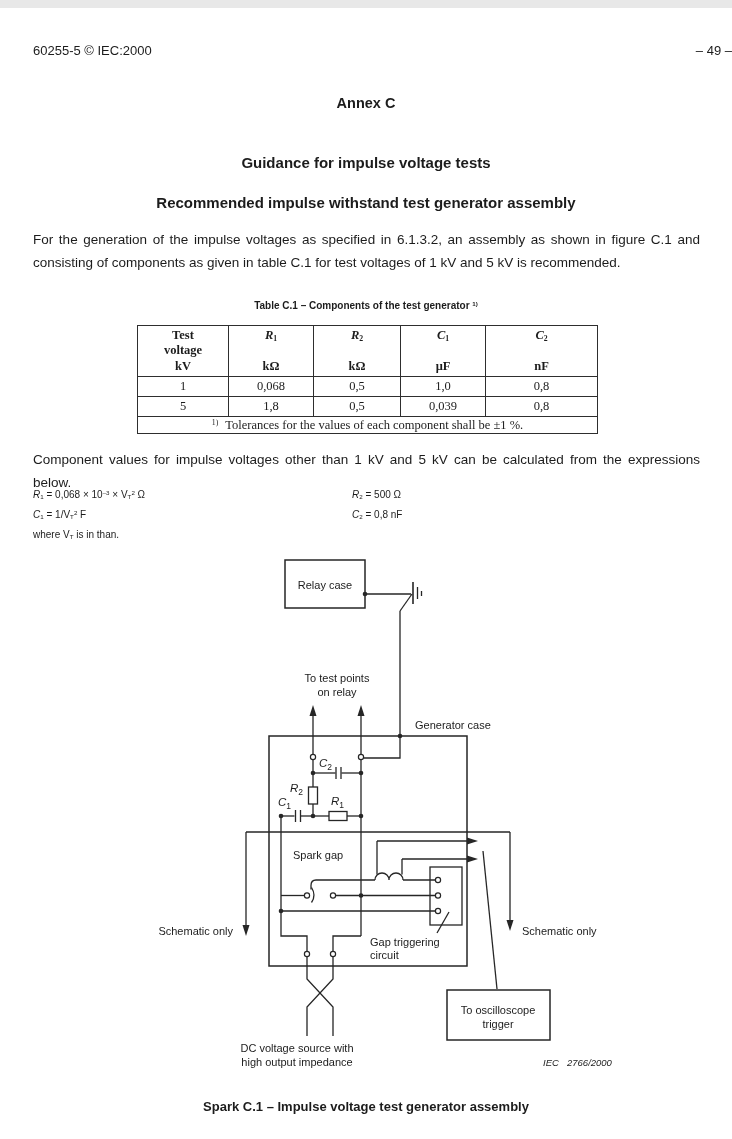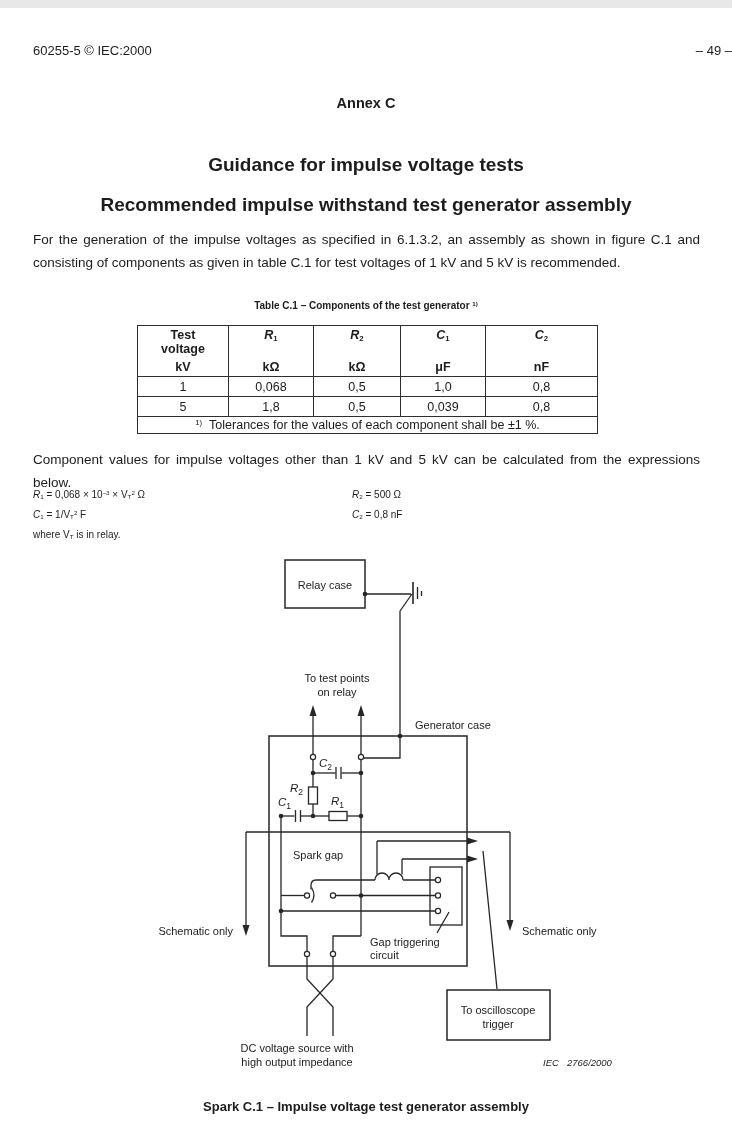--- a/index.html
+++ b/index.html
@@ -9,26 +9,26 @@
     margin:8px auto;overflow:hidden;
   }
   .abs{position:absolute;}
   .center{left:0;width:732px;text-align:center;}
   .bold{font-weight:bold;}
   .it{font-style:italic;}
   sub{font-size:0.62em;vertical-align:-0.22em;}
   sup{font-size:0.62em;vertical-align:0.5em;}
   .hdr{font-size:13px;}
   .h-annex{font-size:14.5px;}
-  .h-title{font-size:19px;}
+  .h-title{font-size:15px;}
   .para{font-size:13.5px;line-height:23px;text-align:justify;width:667px;left:33px;}
   .tbl-title{font-size:10px;}
   table.comp{border-collapse:collapse;table-layout:fixed;width:460px;}
   table.comp th,table.comp td{border:1px solid #2e2e2e;padding:0;font-size:12.5px;text-align:center;vertical-align:middle;}
-  table.comp{border:1.6px solid #2e2e2e;}
+  table.comp{border:1.6px solid #2e2e2e;font-family:Liberation Serif, serif;}
   th .hcell{display:flex;flex-direction:column;justify-content:space-between;height:46px;padding:2px 0;}
   td.val{height:19px;}
   td.fnote{text-align:left;padding:3px 6px 4px 6px;font-size:12.3px;height:16px;}
   td.fnote sup{margin-right:7px;}
   .formula{font-size:10px;white-space:nowrap;}
   .fig-label{font-size:11px;fill:#1c1c1c;}
   .fig-small{font-size:9.5px;fill:#1c1c1c;font-style:italic;}
   .comp-label{font-size:11.5px;fill:#1c1c1c;font-style:italic;}
   .tsub{font-size:8.5px;font-style:normal;}
   .caption{font-size:13px;}
@@ -114,21 +114,21 @@
     </tbody>
       </table>
   </div>
 
   <div class="abs para" style="top:440px;">Component values for impulse voltages other than 1 kV and 5 kV can be calculated from the expressions below.</div>
 
   <div class="abs formula" style="left:33px;top:481px;"><span class="it">R</span><sub>1</sub><span> = 0,068 × 10</span><sup>–3</sup><span> × V</span><sub>T</sub><sup>2</sup><span> Ω</span></div>
   <div class="abs formula" style="left:352px;top:481px;"><span class="it">R</span><sub>2</sub><span> = 500 Ω</span></div>
   <div class="abs formula" style="left:33px;top:501px;"><span class="it">C</span><sub>1</sub><span> = 1/V</span><sub>T</sub><sup>2</sup><span> F</span></div>
   <div class="abs formula" style="left:352px;top:501px;"><span class="it">C</span><sub>2</sub><span> = 0,8 nF</span></div>
-  <div class="abs formula" style="left:33px;top:521px;"><span>where V</span><sub>T</sub><span> is in relay.</span></div>
+  <div class="abs formula" style="left:33px;top:521px;"><span>where V</span><sub>T</sub><span> is in than.</span></div>
 
   <svg class="abs" style="left:0;top:545px;" width="732" height="535" viewBox="0 545 732 535">
 
     <g stroke="#262626" stroke-width="1.3" fill="none">
 
       <rect x="285" y="552" width="80" height="48" stroke-width="1.5"></rect>
       <line x1="365" y1="586" x2="411" y2="586"></line>
 
       <g>
         <line x1="413" y1="574" x2="413" y2="596" stroke-width="1.6"></line>

